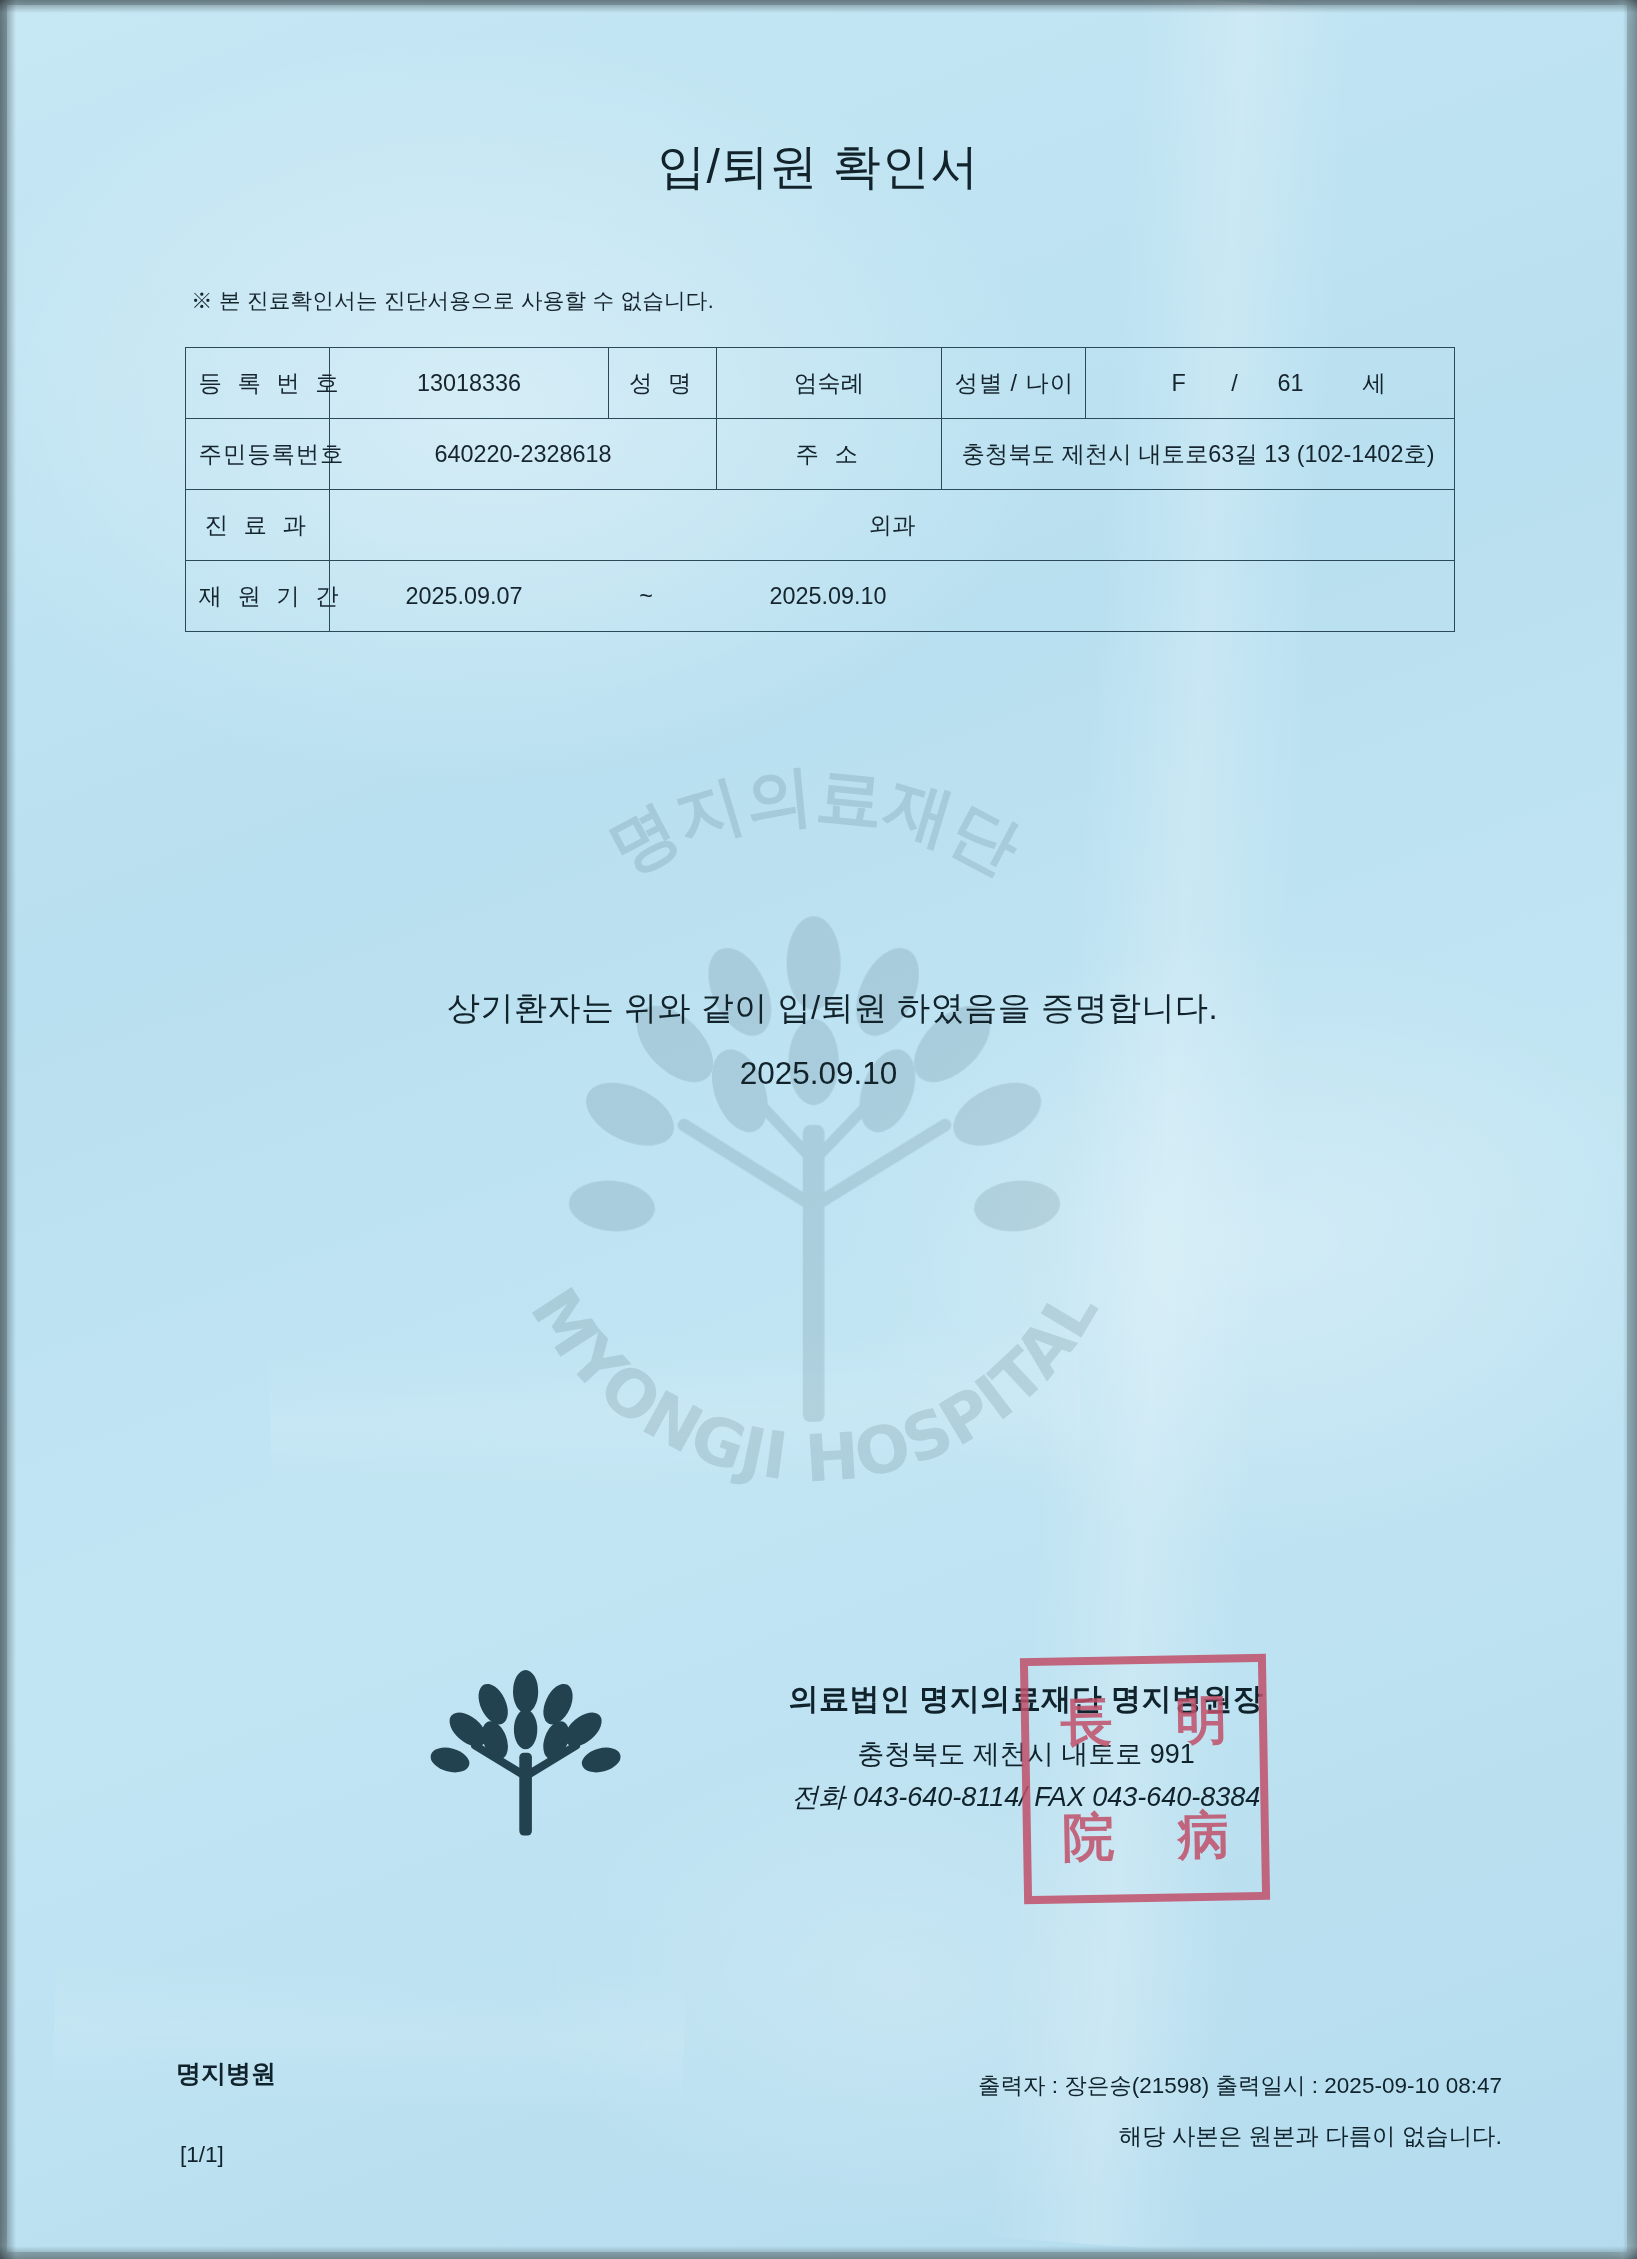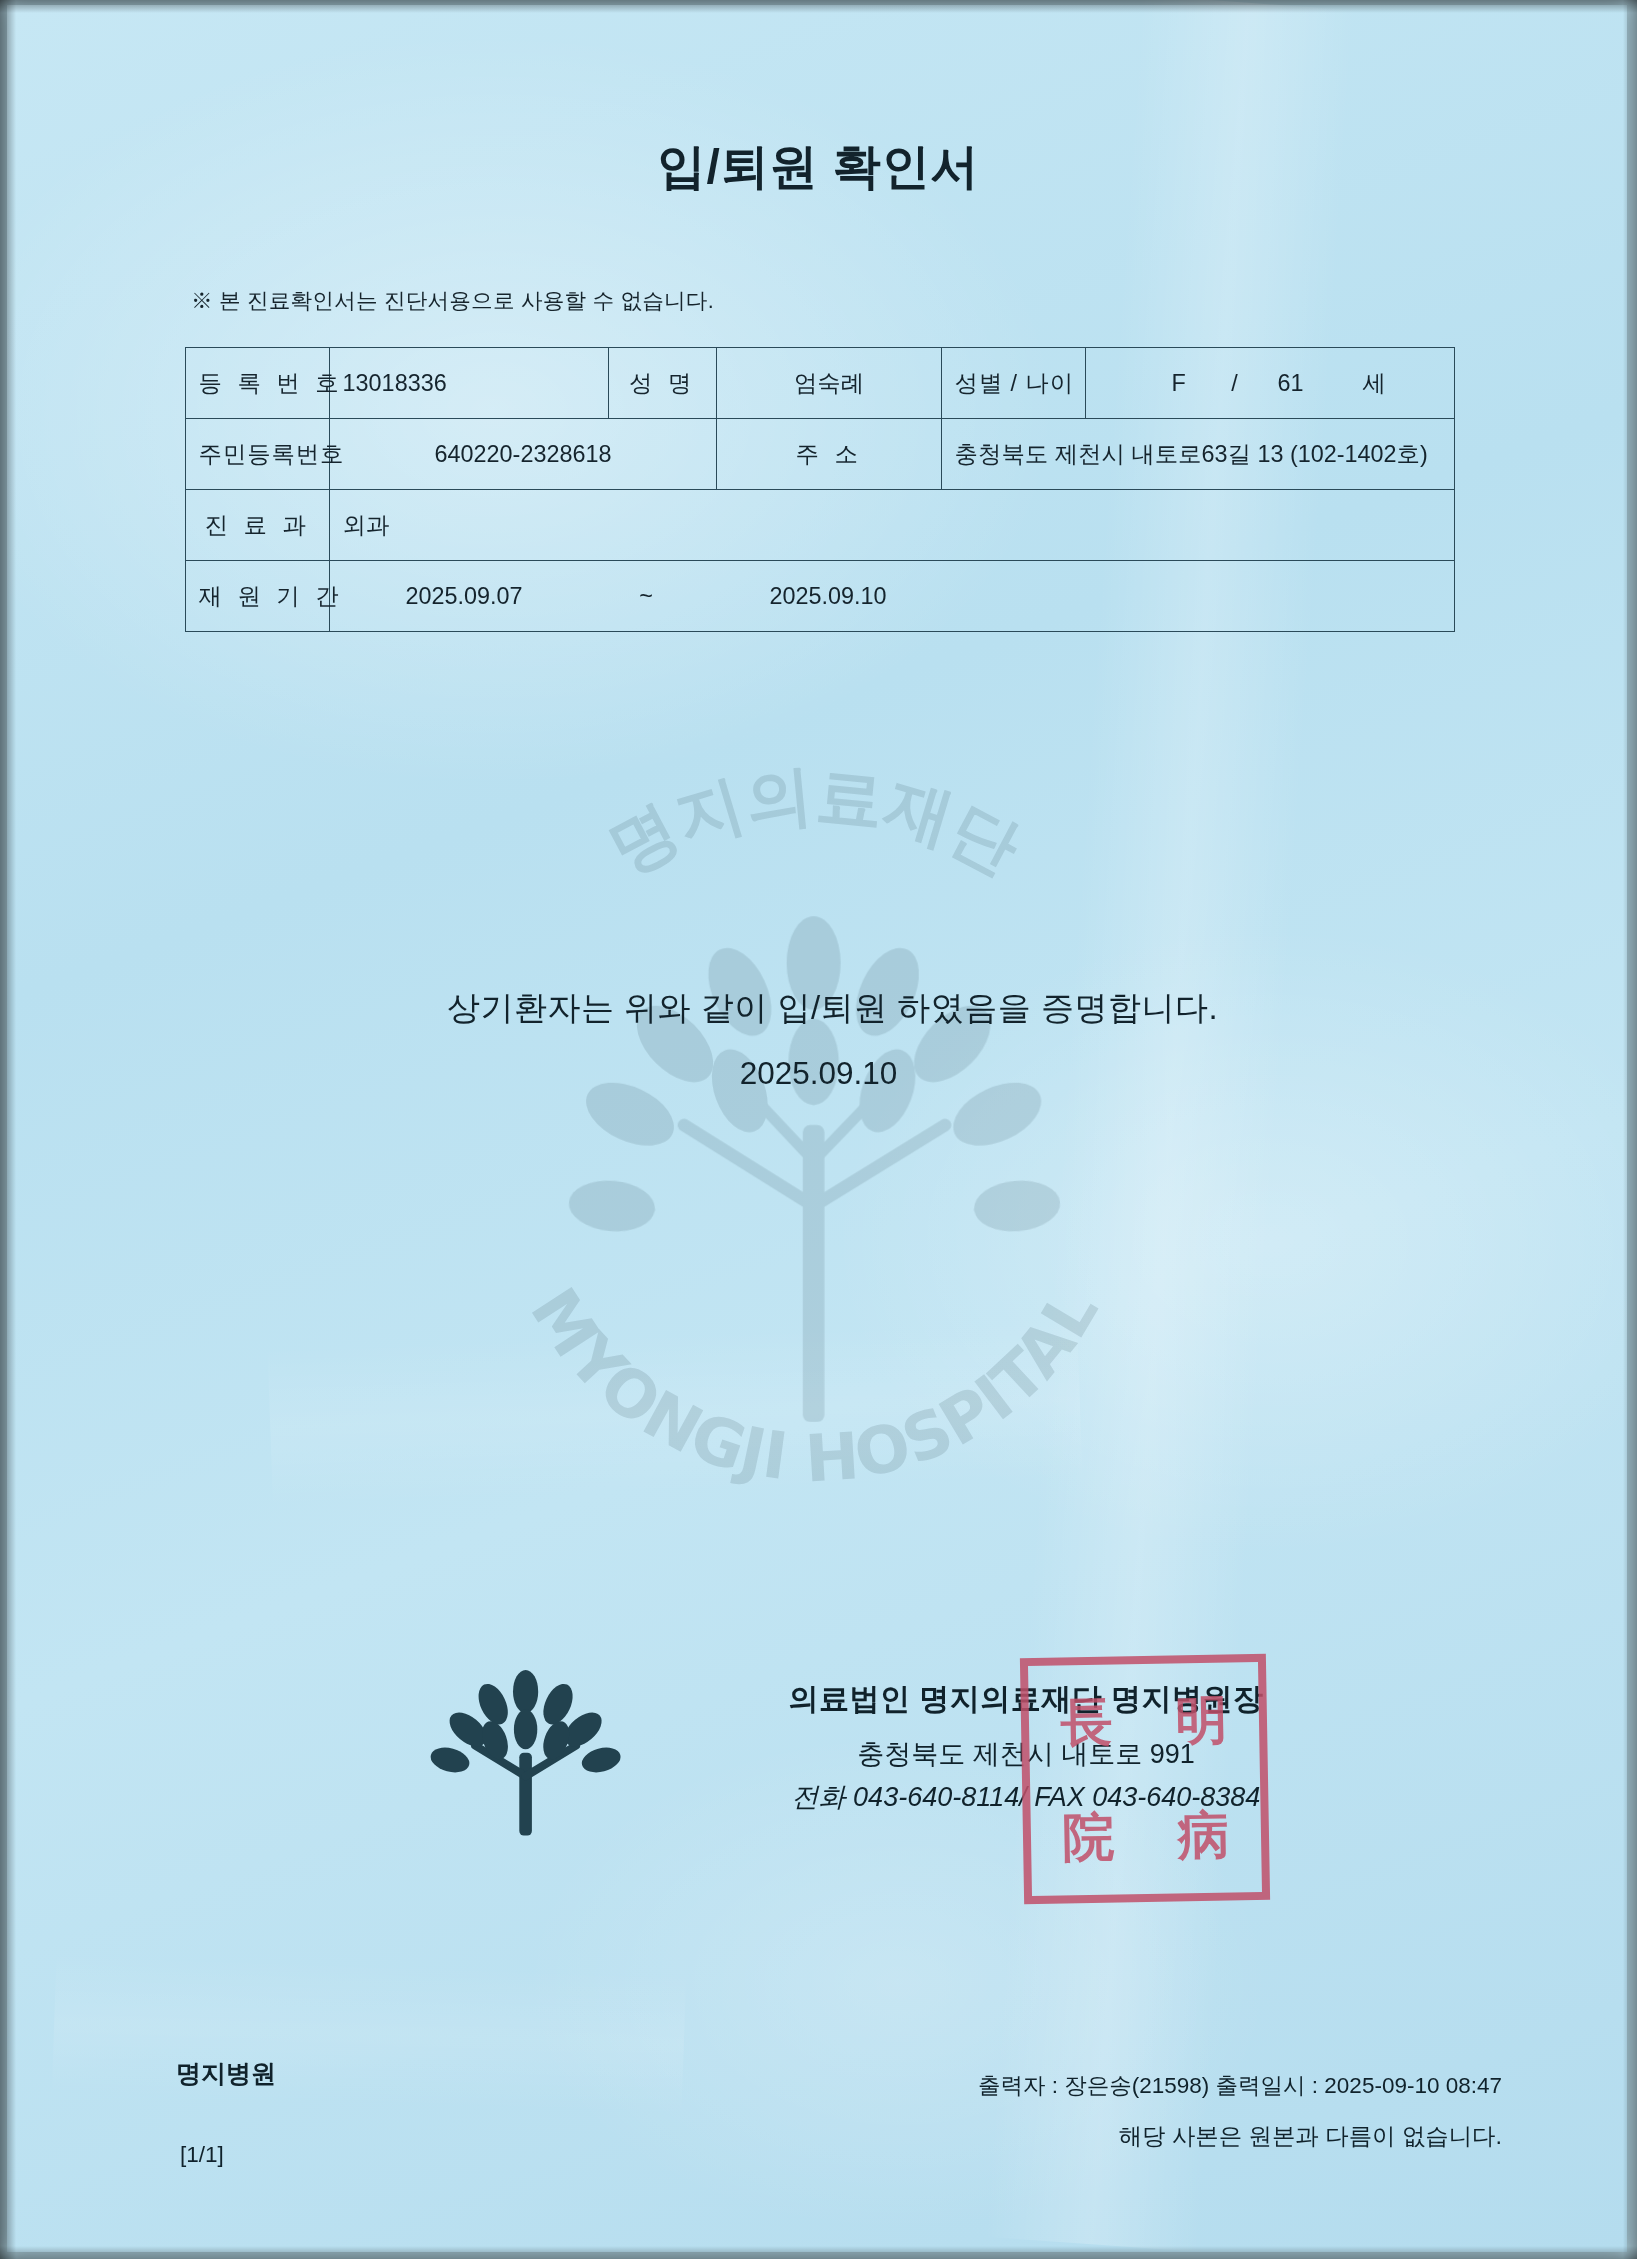--- a/index.html
+++ b/index.html
@@ -49,21 +49,21 @@
   .shadow-edge.right { right: 0; top: 0; width: 14.4px; height: 2259px; background: linear-gradient(270deg, rgba(0,0,0,0.35), rgba(0,0,0,0)); }
   .shadow-edge.bottom{ left: 0; bottom: 0; width: 1637px; height: 12.6px; background: linear-gradient(0deg, rgba(0,0,0,0.35), rgba(0,0,0,0)); }
 
   
   .doc-title {
     position: absolute;
     left: 0; right: 0;
     top: 135px;
     text-align: center;
     font-size: 48px;
-    font-weight: bold;
+    font-weight: normal;
     letter-spacing: 0.9px;
     color: #12232c;
   }
 
   
   .notice {
     position: absolute;
     left: 191px;
     top: 286px;
     font-size: 21.6px;
@@ -90,21 +90,21 @@
     vertical-align: middle;
   }
   .lbl {
     text-align: center;
     letter-spacing: 4.5px;
     font-size: 23.4px;
     white-space: nowrap;
   }
   .lbl-tight { letter-spacing: 0.9px; }
   .val-center { text-align: center; }
-  .val-left { text-align: left; padding-left: 34px; }
+  .val-left { text-align: center; padding-left: 34px; }
   .gender-cell {
     text-align: center;
     letter-spacing: 0;
   }
   .gender-cell .g-sex { display: inline-block; min-width: 49px; }
   .gender-cell .g-sep { display: inline-block; width: 50px; }
   .gender-cell .g-age { display: inline-block; min-width: 49px; }
   .gender-cell .g-unit { display: inline-block; margin-left: 41px; }
   .period-cell { text-align: left; padding-left: 0; }
   .period-cell .p-from { display: inline-block; width: 243px; text-align: center; }

